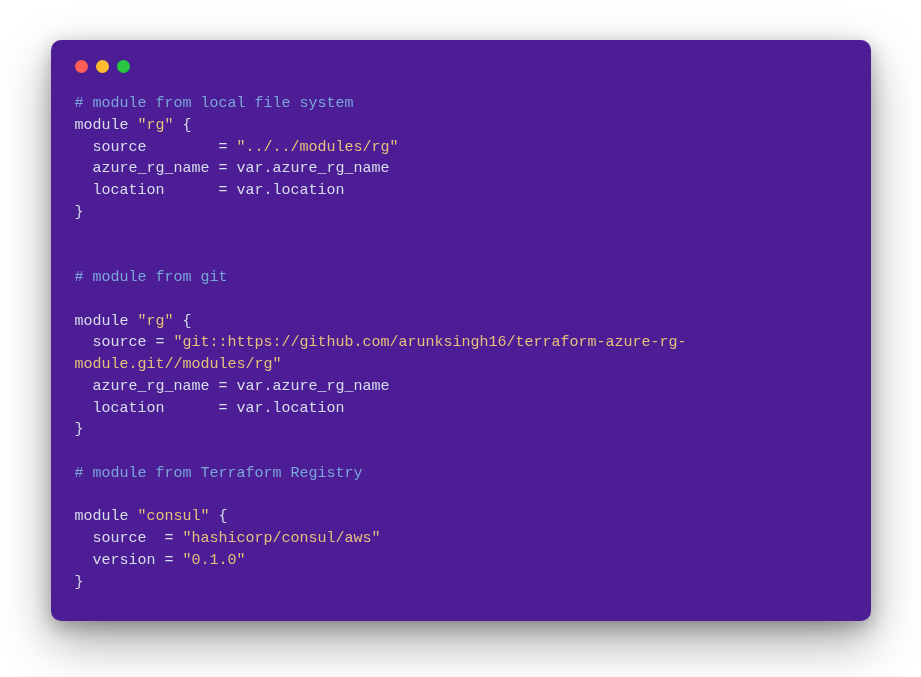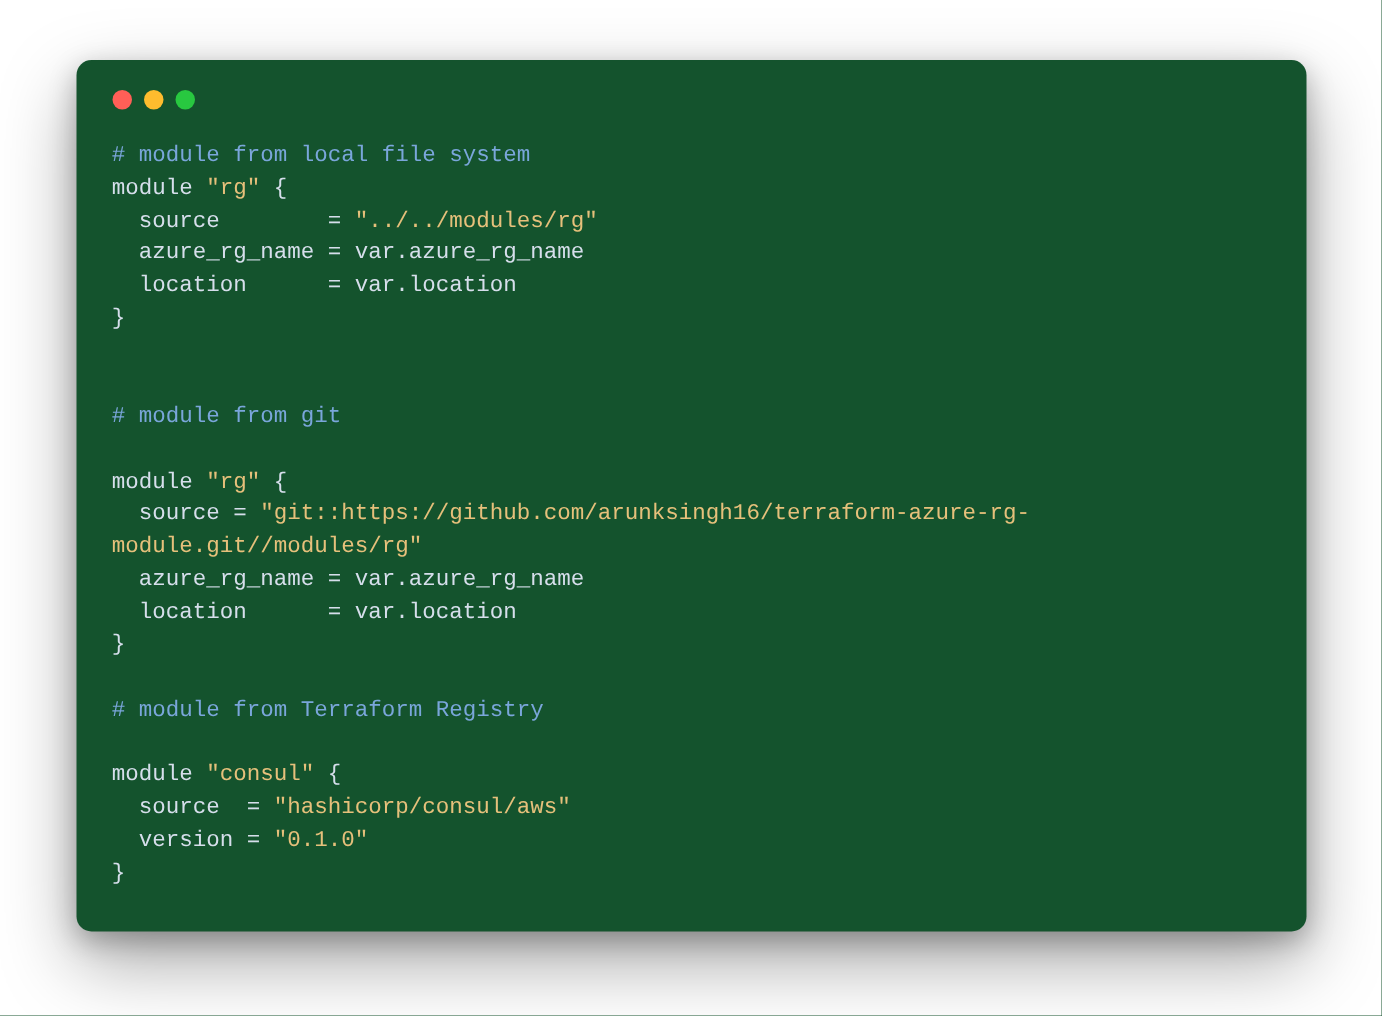--- a/index.html
+++ b/index.html
@@ -8,21 +8,21 @@
       height: 677px;
       background: #ffffff;
       display: flex;
       align-items: flex-start;
       justify-content: center;
       padding-top: 40px;
       font-family: "SFMono-Regular", Consolas, "Liberation Mono", Menlo, monospace;
     }
     .window {
       width: 820px;
-      background: #14532d;
+      background: #4c1d95;
       border-radius: 10px;
       box-shadow: 0 20px 50px rgba(0,0,0,0.35), 0 6px 18px rgba(0,0,0,0.25);
       padding: 20px 24px 28px 24px;
     }
     .traffic-lights {
       display: flex;
       gap: 8px;
       margin-bottom: 20px;
     }
     .dot {

